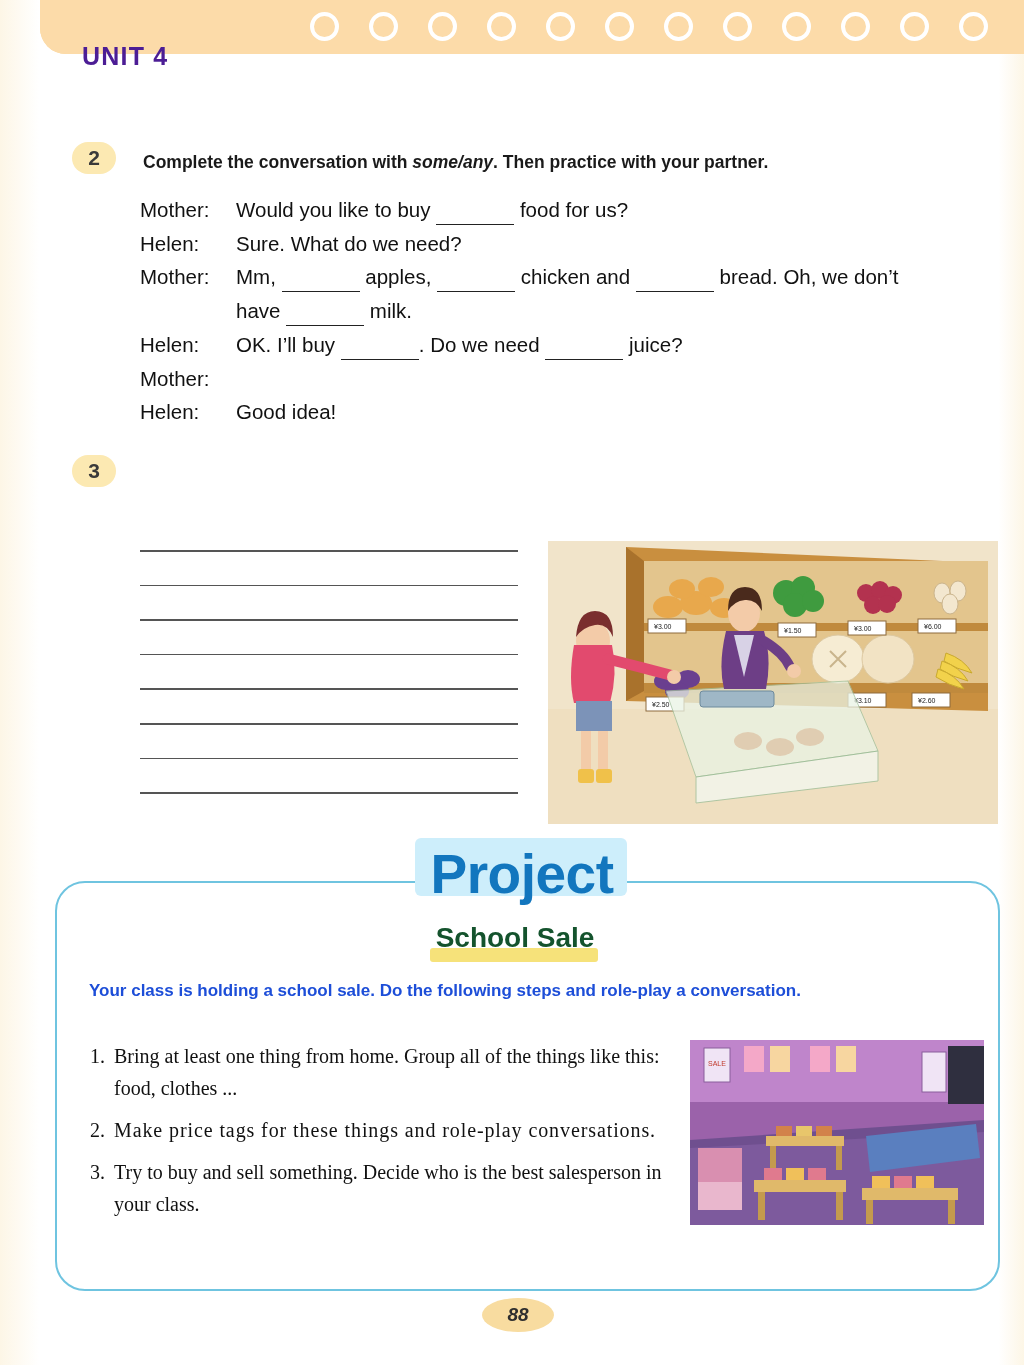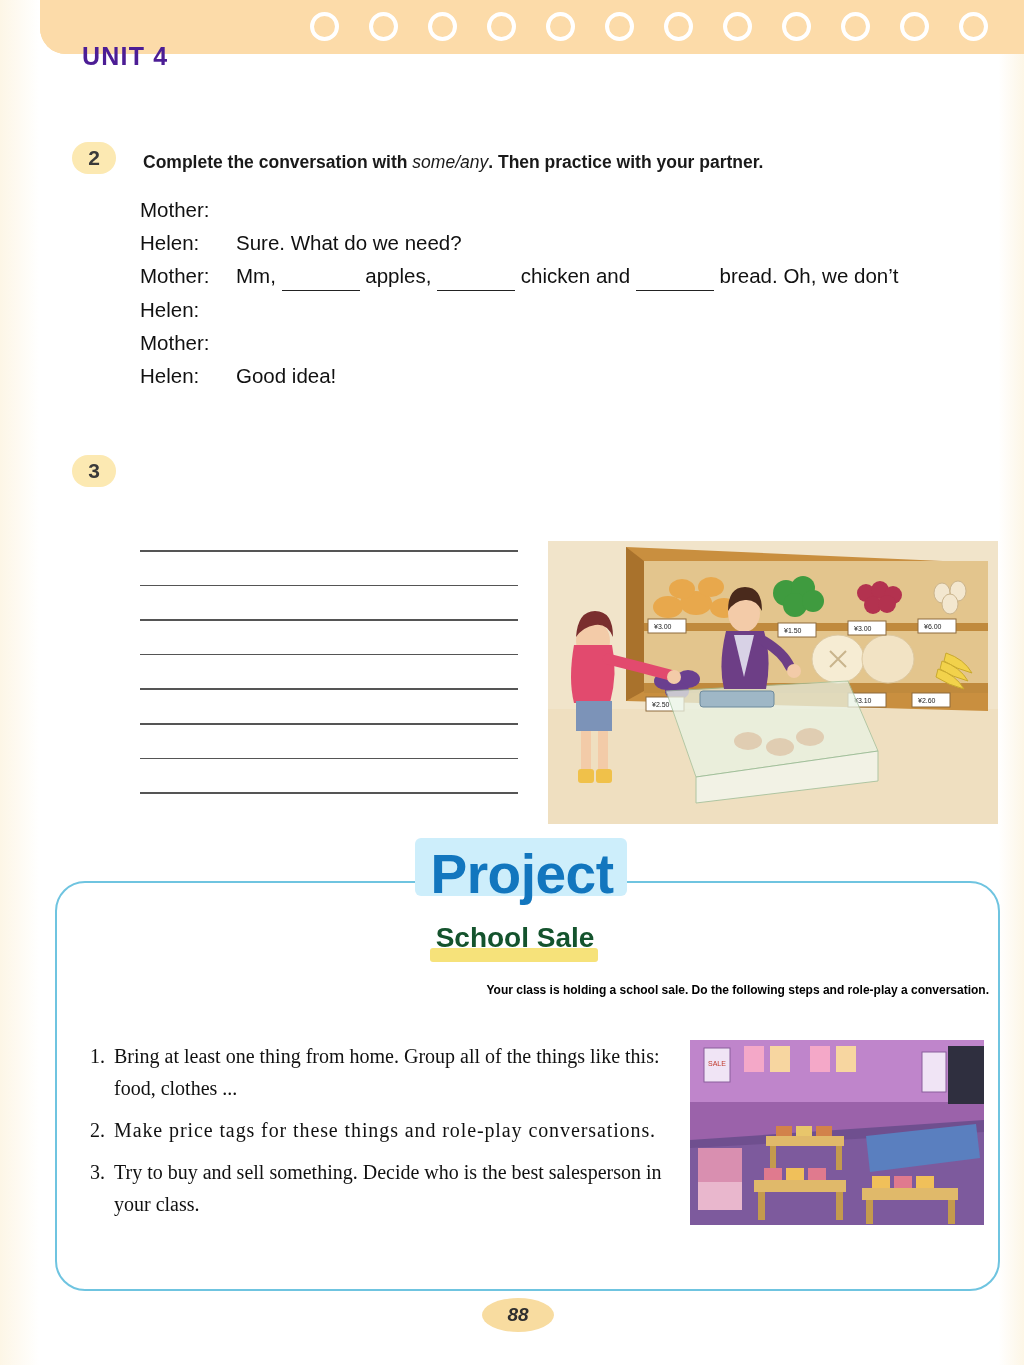--- a/index.html
+++ b/index.html
@@ -106,21 +106,21 @@
   }
   .ex-head {
     position: absolute;
     font-size: 17.5px;
     font-weight: bold;
     color: #1a1a1a;
     font-family: "Liberation Sans", sans-serif;
   }
   .ex-head i {
     font-style: italic;
-    font-weight: normal;
+    font-weight: bold;
     text-align: right;
   }
 
   
   .dialogue {
     position: absolute;
     left: 140px;
     top: 196px;
     width: 860px;
     font-family: Liberation Sans, sans-serif;
@@ -221,26 +221,25 @@
     font-size: 28px;
     font-weight: bold;
     color: #14532d;
     font-family: "Liberation Sans", sans-serif;
   }
   .project-intro {
     position: absolute;
     left: 89px;
     top: 975px;
     width: 900px;
-    font-size: 12px;
+    font-size: 17px;
     font-weight: bold;
     line-height: 31px;
-    color: #000000;
-    font-family: "Liberation Sans", sans-serif;
-    text-align: right;
+    color: #1d4ed8;
+    font-family: "Liberation Sans", sans-serif;
   }
   .steps {
     position: absolute;
     left: 90px;
     top: 1040px;
     width: 600px;
     font-family: "Liberation Serif", serif;
     font-size: 20px;
     color: #111;
   }
@@ -317,31 +316,37 @@
   </div>
 
   <div class="ex-num" style="left:72px; top:142px;">2</div>
   <div class="ex-head" style="left:143px; top:152px; width:840px;">
     <span>Complete the conversation with </span><i>some/any</i><span>. Then practice with your partner.</span>
   </div>
 
   <div class="dialogue" id="dialogue">
       <div class="d-row">
         <div class="d-spk">Mother:</div>
+        <div class="d-txt">Would you like to buy <span class="blank b-lg">&nbsp;</span> food for us?</div>
       </div>
       <div class="d-row">
         <div class="d-spk">Helen:</div>
         <div class="d-txt">Sure. What do we need?</div>
       </div>
       <div class="d-row">
         <div class="d-spk">Mother:</div>
         <div class="d-txt">Mm, <span class="blank b-lg">&nbsp;</span> apples, <span class="blank b-lg">&nbsp;</span> chicken and <span class="blank b-lg">&nbsp;</span> bread. Oh, we don’t</div>
       </div>
       <div class="d-row">
+        <div class="d-spk"></div>
+        <div class="d-txt">have <span class="blank b-lg">&nbsp;</span> milk.</div>
+      </div>
+      <div class="d-row">
         <div class="d-spk">Helen:</div>
+        <div class="d-txt">OK. I’ll buy <span class="blank b-lg">&nbsp;</span>. Do we need <span class="blank b-lg">&nbsp;</span> juice?</div>
       </div>
       <div class="d-row">
         <div class="d-spk">Mother:</div>
       </div>
       <div class="d-row">
         <div class="d-spk">Helen:</div>
         <div class="d-txt">Good idea!</div>
       </div>
     </div>
 

